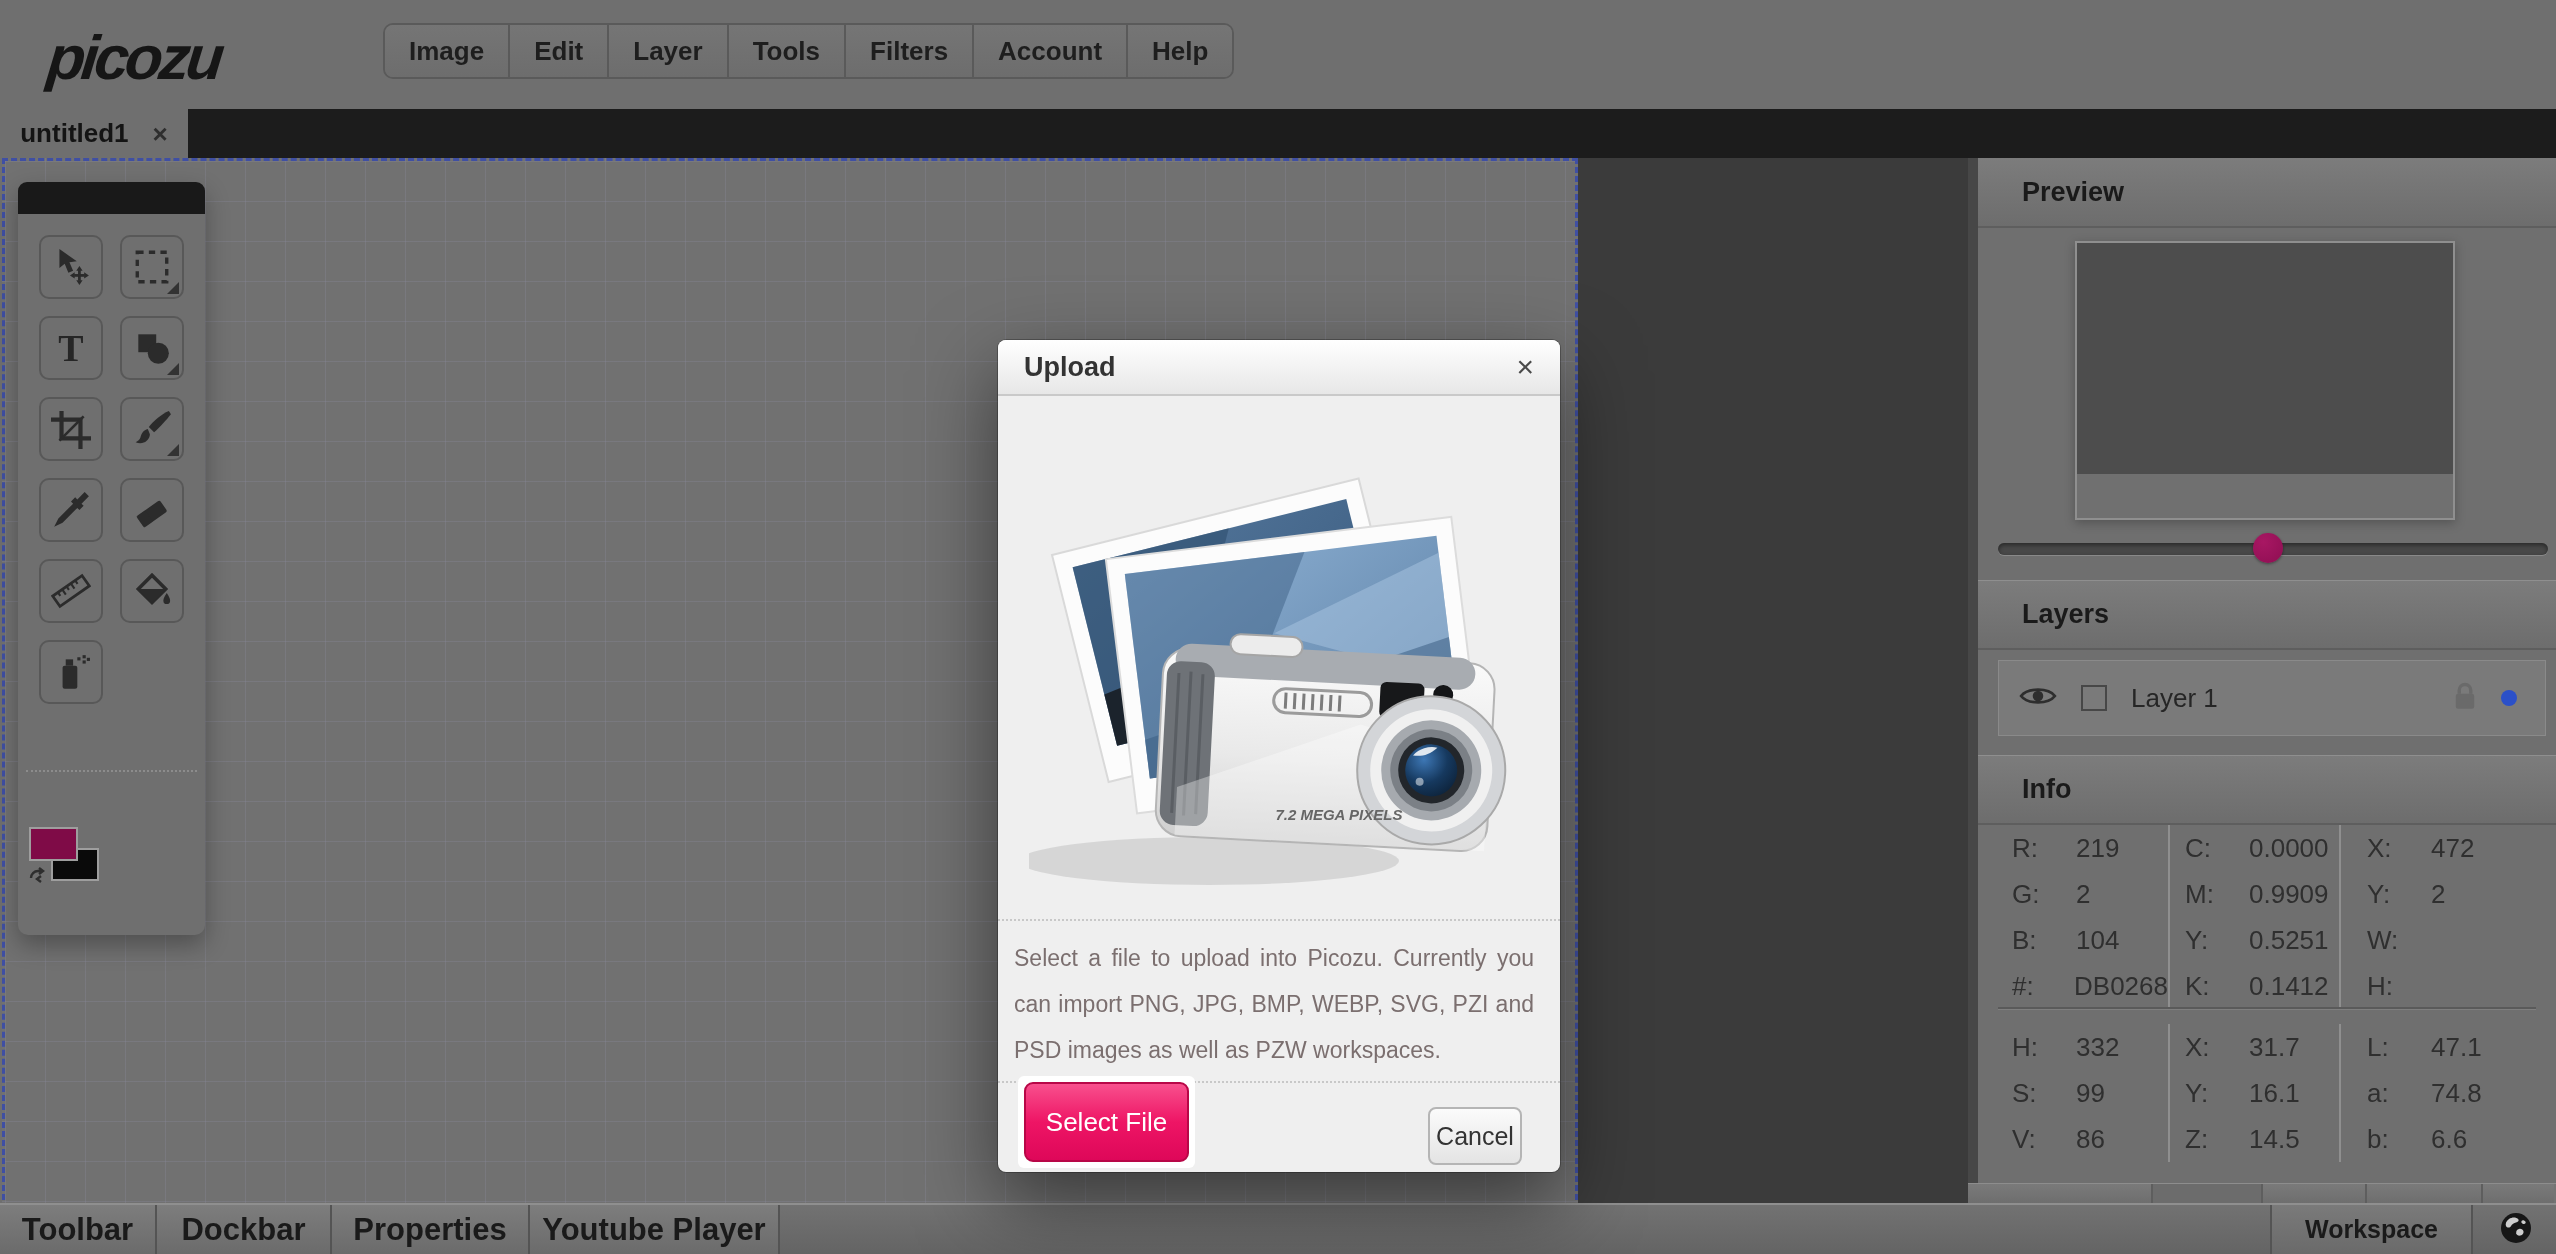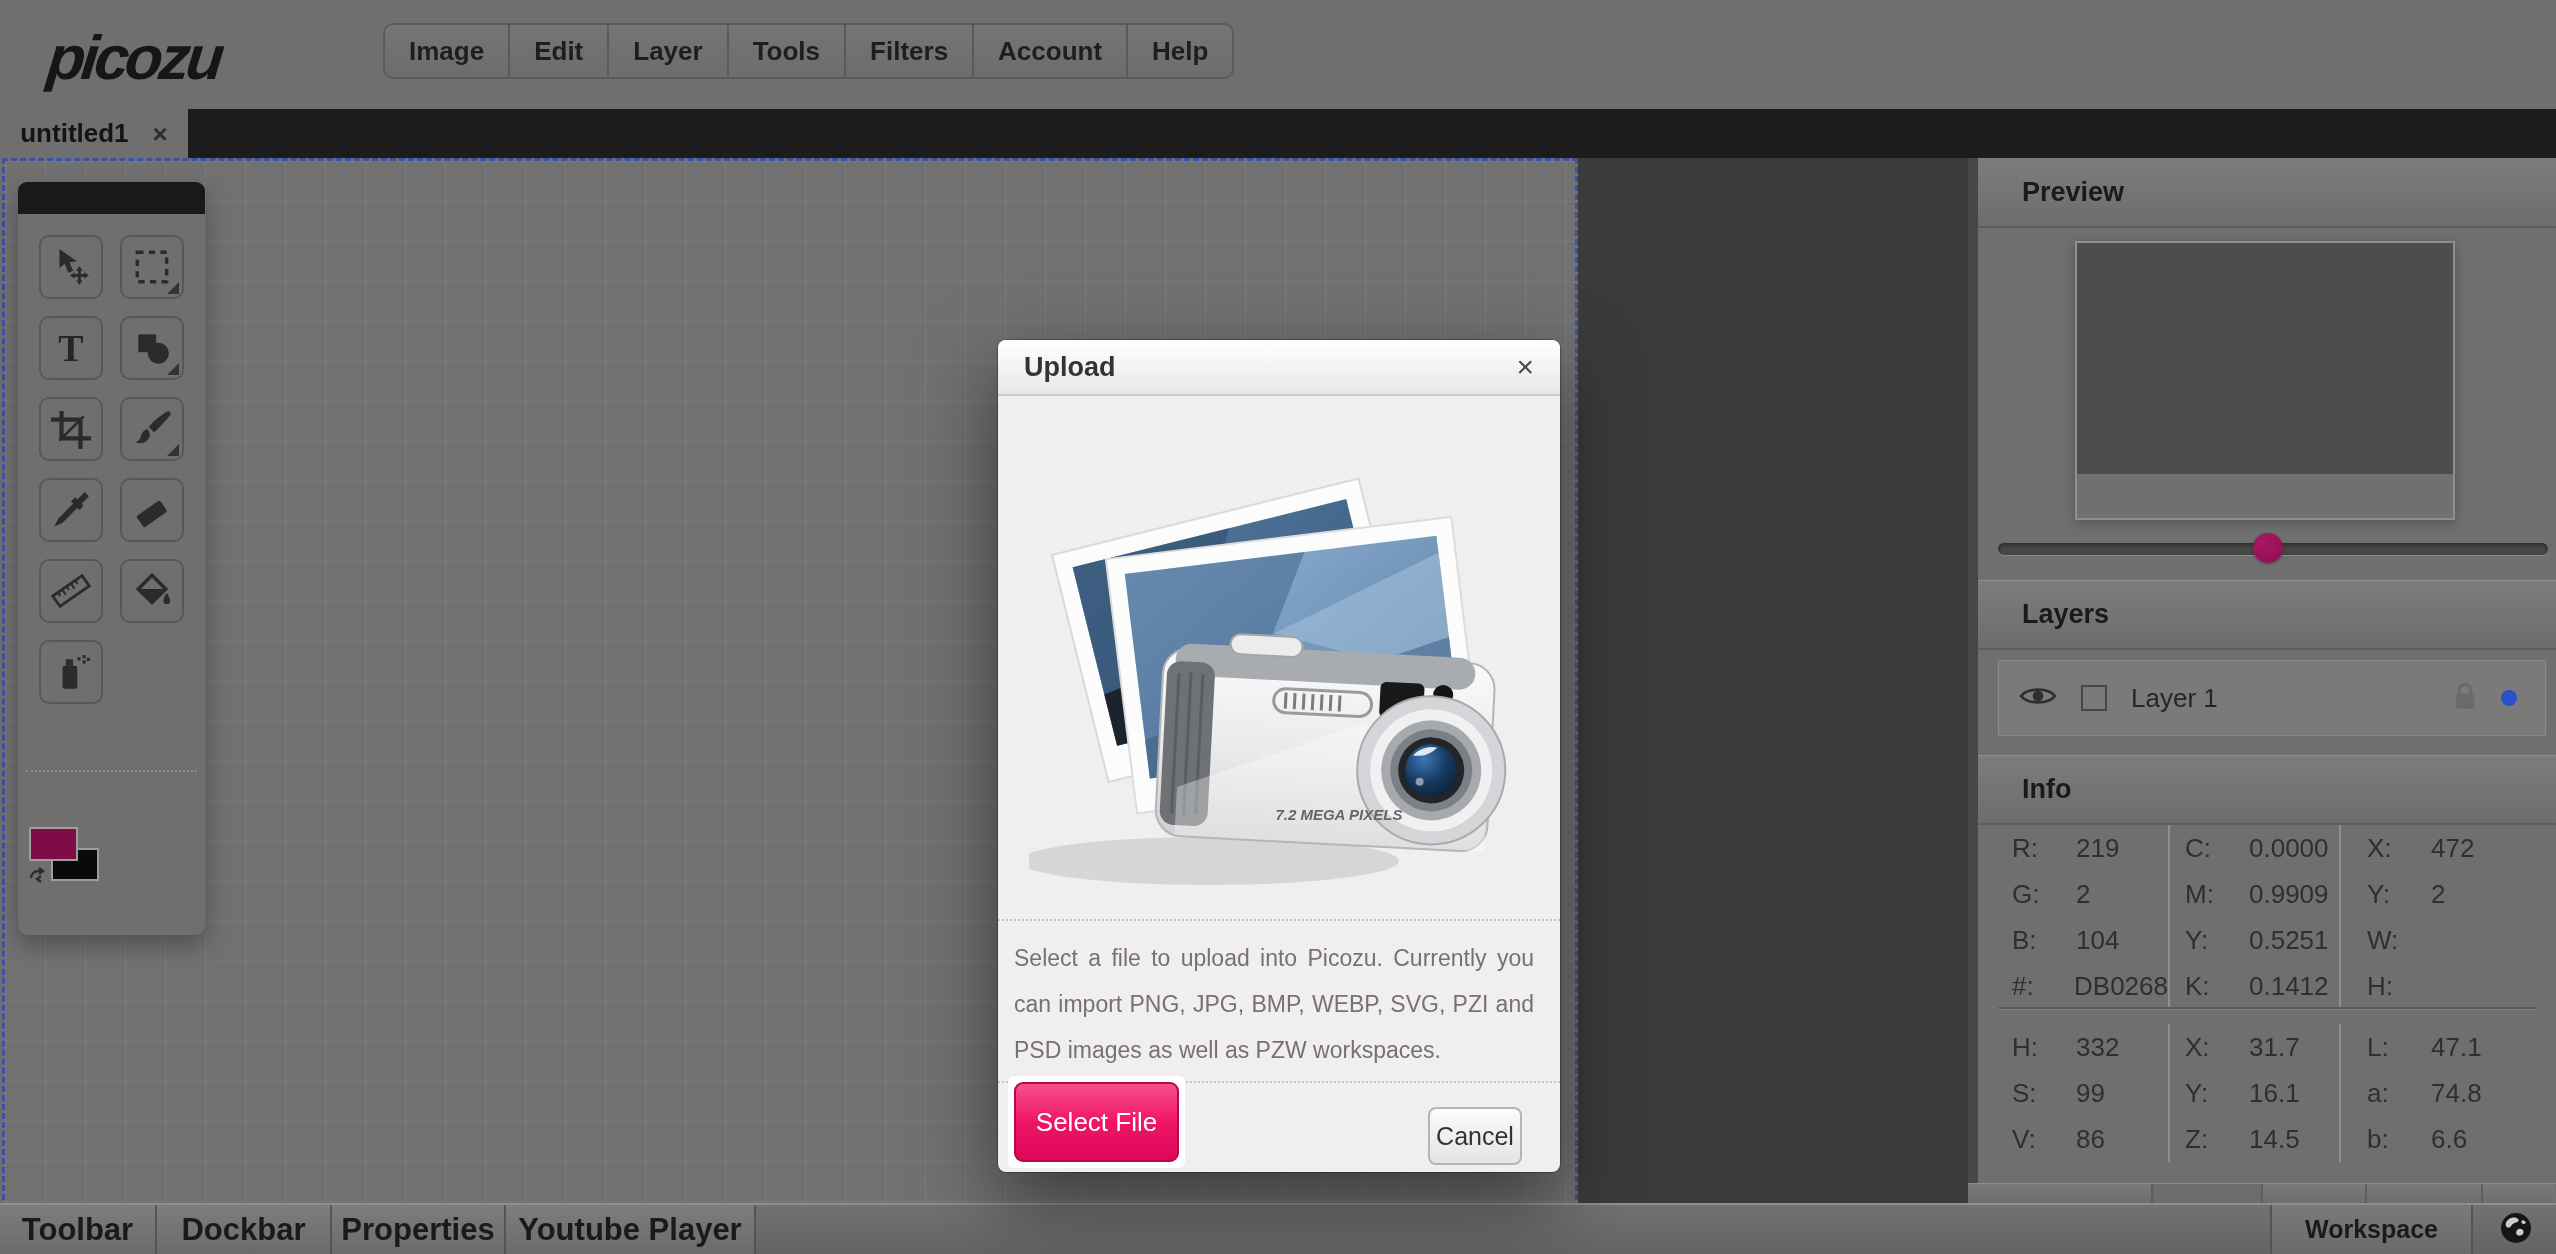--- a/index.html
+++ b/index.html
@@ -100,41 +100,41 @@
   .strip-seg:nth-child(5){ width:71px; border-right:none; }
 
   
   #bottombar { position:absolute; left:0; top:1203px; width:2556px; height:51px;
                background:linear-gradient(#727272,#646464); border-top:2px solid #8F8F8F; z-index:5; }
   .dock-group { position:absolute; left:0; top:0; height:100%; display:flex; }
   .dock-btn { height:100%; border:none; border-right:2px solid #545454; background:linear-gradient(#7D7D7D,#6B6B6B);
               font-size:31px; font-weight:bold; color:#1A1A1A; cursor:pointer; }
   .dock-btn:nth-of-type(1){ width:157px; }
   .dock-btn:nth-of-type(2){ width:175px; }
-  .dock-btn:nth-of-type(3){ width:174px; }
+  .dock-btn:nth-of-type(3){ width:198px; }
   .dock-btn:nth-of-type(4){ width:250px; }
   .ws-btn { position:absolute; left:2270px; top:0; width:203px; height:100%; border-left:2px solid #545454;
             border-right:2px solid #545454; background:linear-gradient(#7A7A7A,#6A6A6A); display:flex;
             align-items:center; justify-content:center; font-size:25px; font-weight:bold; color:#1A1A1A; cursor:pointer; }
   .globe-btn { position:absolute; left:2475px; top:0; width:81px; height:100%; display:flex;
             align-items:center; justify-content:center; cursor:pointer; }
 
   
   #upload-modal { position:absolute; left:998px; top:340px; width:562px; height:832px; background:#EFEFEF;
             border-radius:8px; box-shadow:0 30px 80px rgba(0,0,0,0.5), 0 0 0 1px rgba(0,0,0,0.25); z-index:10; }
   .modal-header { height:56px; background:linear-gradient(#FFFFFF,#E7E7E7); border-bottom:2px solid #C9C9C9;
             border-radius:8px 8px 0 0; display:flex; align-items:center; padding:0 26px; }
   .modal-title { font-size:27px; font-weight:bold; color:#333333; }
   .modal-close { margin-left:auto; font-size:30px; color:#4A4A4A; line-height:1; cursor:pointer; }
   .modal-image { height:525px; display:flex; align-items:center; justify-content:center;
             border-bottom:2px dotted #C8C8C8; }
   .modal-text { height:162px; padding:14px 26px 0 16px; font-size:23px; line-height:46px; color:#7B6F6F;
             text-align:justify; border-bottom:2px dotted #C8C8C8; }
   .modal-footer { position:relative; height:87px; }
-  .focus-ring { position:absolute; left:10px; top:-7px; width:177px; height:92px; background:#2FA7E9;
+  .focus-ring { position:absolute; left:20px; top:-7px; width:177px; height:92px; background:#2FA7E9;
             border-radius:14px; }
   .ring-gap { width:100%; height:100%; background:#FFFFFF; border-radius:6px; padding:6px; }
   .btn-pink { width:100%; height:100%; background:linear-gradient(#F8508D 0%, #EE1565 50%, #DE0759 100%);
             border:2px solid #B80747; border-radius:9px; color:#FFFFFF; font-size:26px;
             font-family:inherit; cursor:pointer; }
   .btn-cancel { position:absolute; right:38px; top:8px; width:94px; height:58px;
             background:linear-gradient(#FBFBFB,#E4E4E4); border:2px solid #B5B5B5; border-radius:8px;
             color:#333333; font-size:25px; font-family:inherit; cursor:pointer;margin-top:16px; }
 </style>
 </head>

